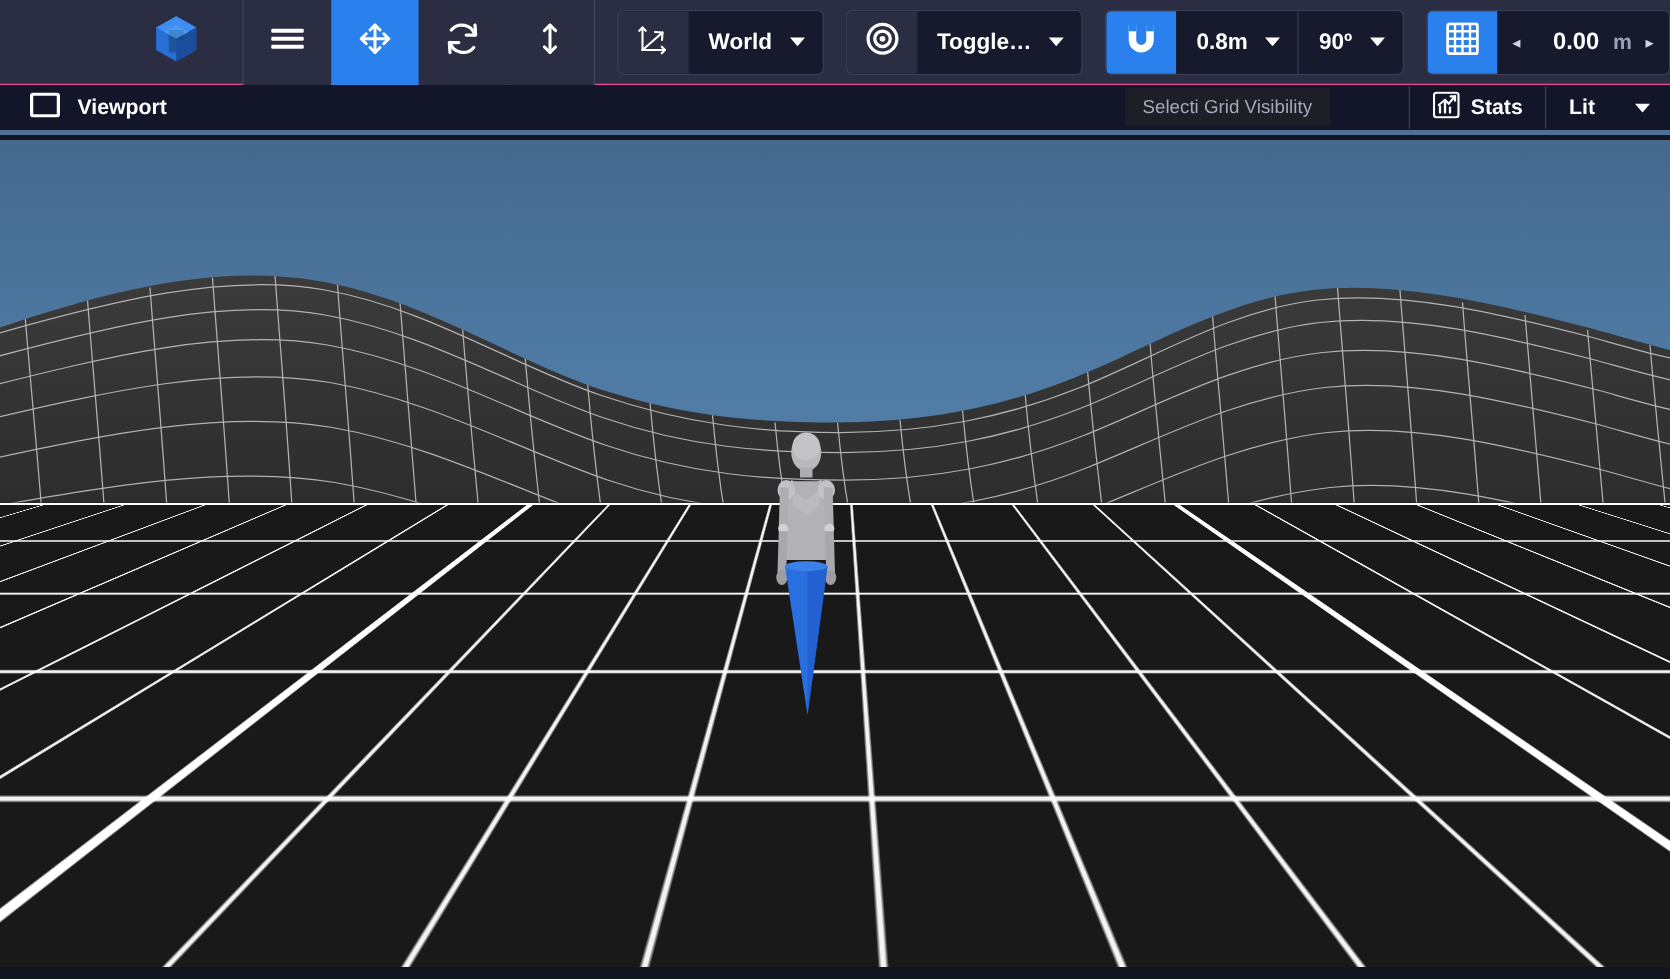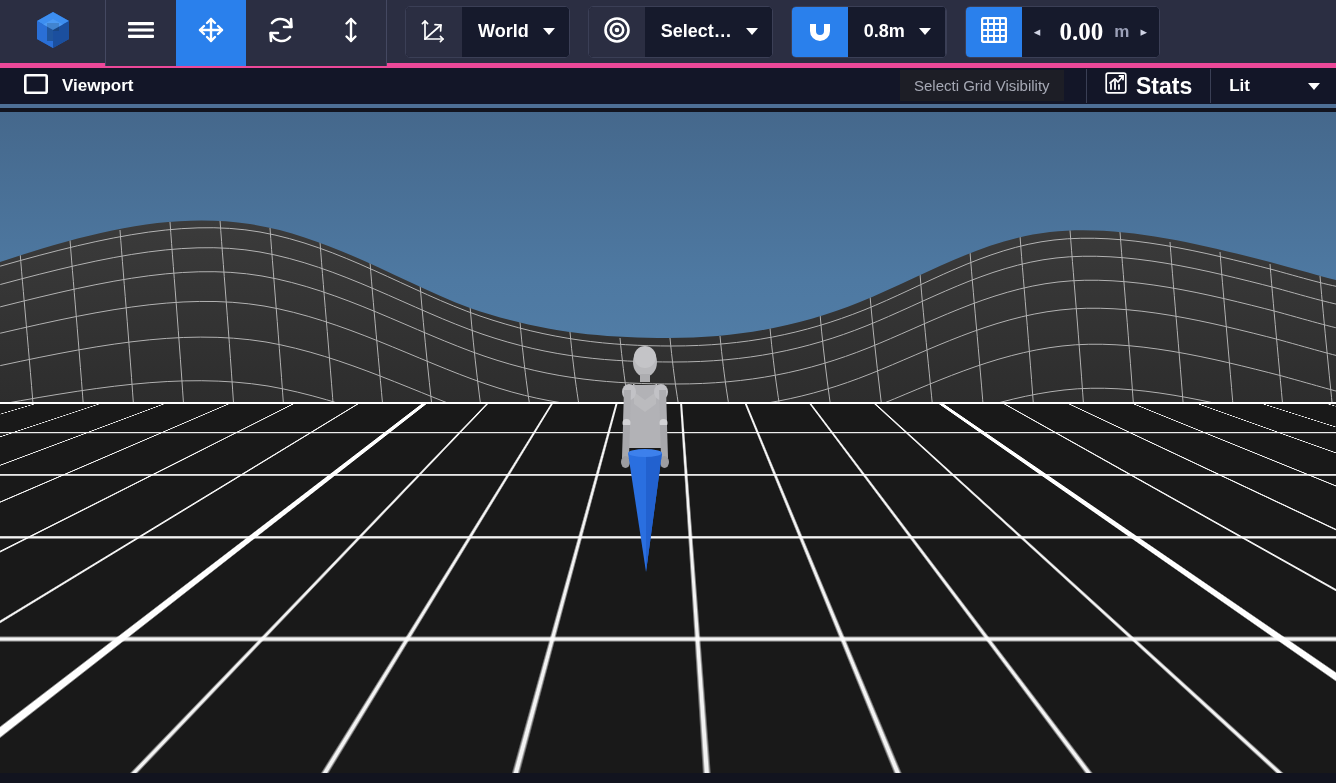--- a/index.html
+++ b/index.html
@@ -8,21 +8,22 @@
     background:#12141f;
     font-family:"Liberation Sans", sans-serif;
     overflow:hidden;
   }
 
   
   .toolbar{
     position:absolute; left:0; top:0; width:1336px; height:68px;
     background:#2b2e42;
     display:flex; align-items:center;
-    border-bottom:5px solid #ec4899;
+    border-bottom:1px solid #ec4899;
+    justify-content:flex-end;
   }
   .tb-logo{
     width:106px; height:68px;
     display:flex; align-items:center; justify-content:center;
     border-right:1px solid #444861;
   }
   .tb-btn{
     width:70px; height:68px;
     display:flex; align-items:center; justify-content:center;
     background:#2b2e42;
@@ -62,21 +63,21 @@
     border-right:6px solid transparent;
     border-top:7px solid #ffffff;
   }
 
   
   .step{
     display:flex; align-items:center; height:52px; padding:0 12px;
     background:#161a2c; color:#fff; gap:11px;
   }
   .step .arr{ color:#cfd3e4; font-size:13px; }
-  .step .num{ font-size:25px; font-weight:700; min-width:52px; text-align:right;font-family:Liberation Serif, serif;}
+  .step .num{ font-size:19px; font-weight:700; min-width:52px; text-align:right;}
   .step .unit{ font-size:17px; color:#9ba0b8; font-weight:700; }
 
   
   .vp-header{
     position:absolute; left:0; top:68px; width:1336px; height:40px;
     background:#131628;
     display:flex; align-items:center;
     border-bottom:4px solid #4e6f96;
   }
   .vp-title{
@@ -84,24 +85,24 @@
     padding-left:24px;
   }
   .vp-title .txt{ color:#fff; font-size:17px; font-weight:700; }
   .vp-right{
     margin-left:auto; display:flex; align-items:center; height:40px;
   }
   .vp-stats{
     display:flex; align-items:center; gap:9px;
     height:34px; padding:0 18px;
     border-left:1px solid #3a3f55;
-    color:#fff; font-size:23px; font-weight:700;
+    color:#fff; font-size:17px; font-weight:700;
   }
   .vp-mode{
-    display:flex; align-items:center; gap:58px;
+    display:flex; align-items:center; gap:32px;
     height:34px; padding:0 16px 0 18px;
     border-left:1px solid #3a3f55;
     color:#fff; font-size:17px; font-weight:700;
   }
   .tooltip{
     position:absolute; left:900px; top:70px;
     background:#1d1e26; color:#a6a9b5;
     font-size:15px; padding:7px 14px;
     white-space:nowrap;
   }
@@ -236,40 +237,44 @@
     <div class="grp-icon">
       <span>
         <svg width="30" height="30" viewBox="0 0 30 30">
           <circle cx="15" cy="15" r="11.5" fill="none" stroke="#fff" stroke-width="2.6"></circle>
           <circle cx="15" cy="15" r="6.2" fill="none" stroke="#fff" stroke-width="2.6"></circle>
           <circle cx="15" cy="15" r="2.3" fill="#fff"></circle>
         </svg>
       </span>
     </div>
     <div class="grp-val">
-      <span class="lbl">Select…</span>
+      <span class="lbl">Toggle…</span>
       <span class="caret"></span>
     </div>
   </div>
 
   <div class="grp">
     <div class="grp-icon blue">
       <span>
         <svg width="30" height="28" viewBox="0 0 30 28">
           <path d="M5,3 L11,3 L11,15 A4,4 0 0 0 19,15 L19,3 L25,3 L25,15 A10,10 0 0 1 5,15 Z" fill="#fff"></path>
           <rect x="5" y="3" width="6" height="5" fill="#2a80ec"></rect>
           <rect x="19" y="3" width="6" height="5" fill="#2a80ec"></rect>
         </svg>
       </span>
     </div>
     <div class="grp-val">
       <span class="lbl">0.8m</span>
       <span class="caret"></span>
     </div>
     <div class="grp-div"></div>
+    <div class="grp-val">
+      <span class="lbl">90º</span>
+      <span class="caret"></span>
+    </div>
   </div>
 
   <div class="grp">
     <div class="grp-icon blue">
       <span>
         <svg width="26" height="26" viewBox="0 0 26 26">
           <rect x="1" y="1" width="24" height="24" rx="2" fill="none" stroke="#fff" stroke-width="2.4"></rect>
           <g stroke="#fff" stroke-width="1.9">
             <line x1="7" y1="2" x2="7" y2="24"></line>
             <line x1="13" y1="2" x2="13" y2="24"></line>

